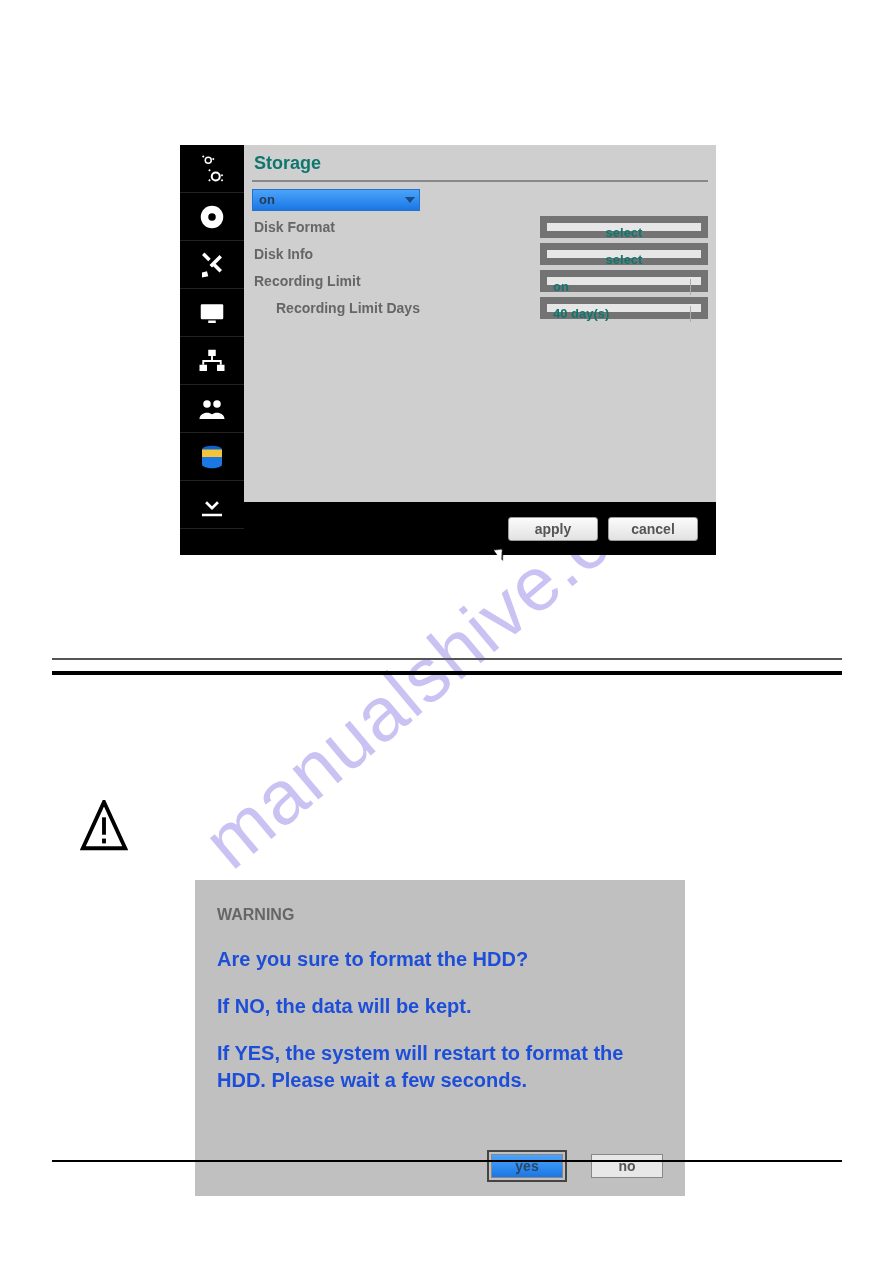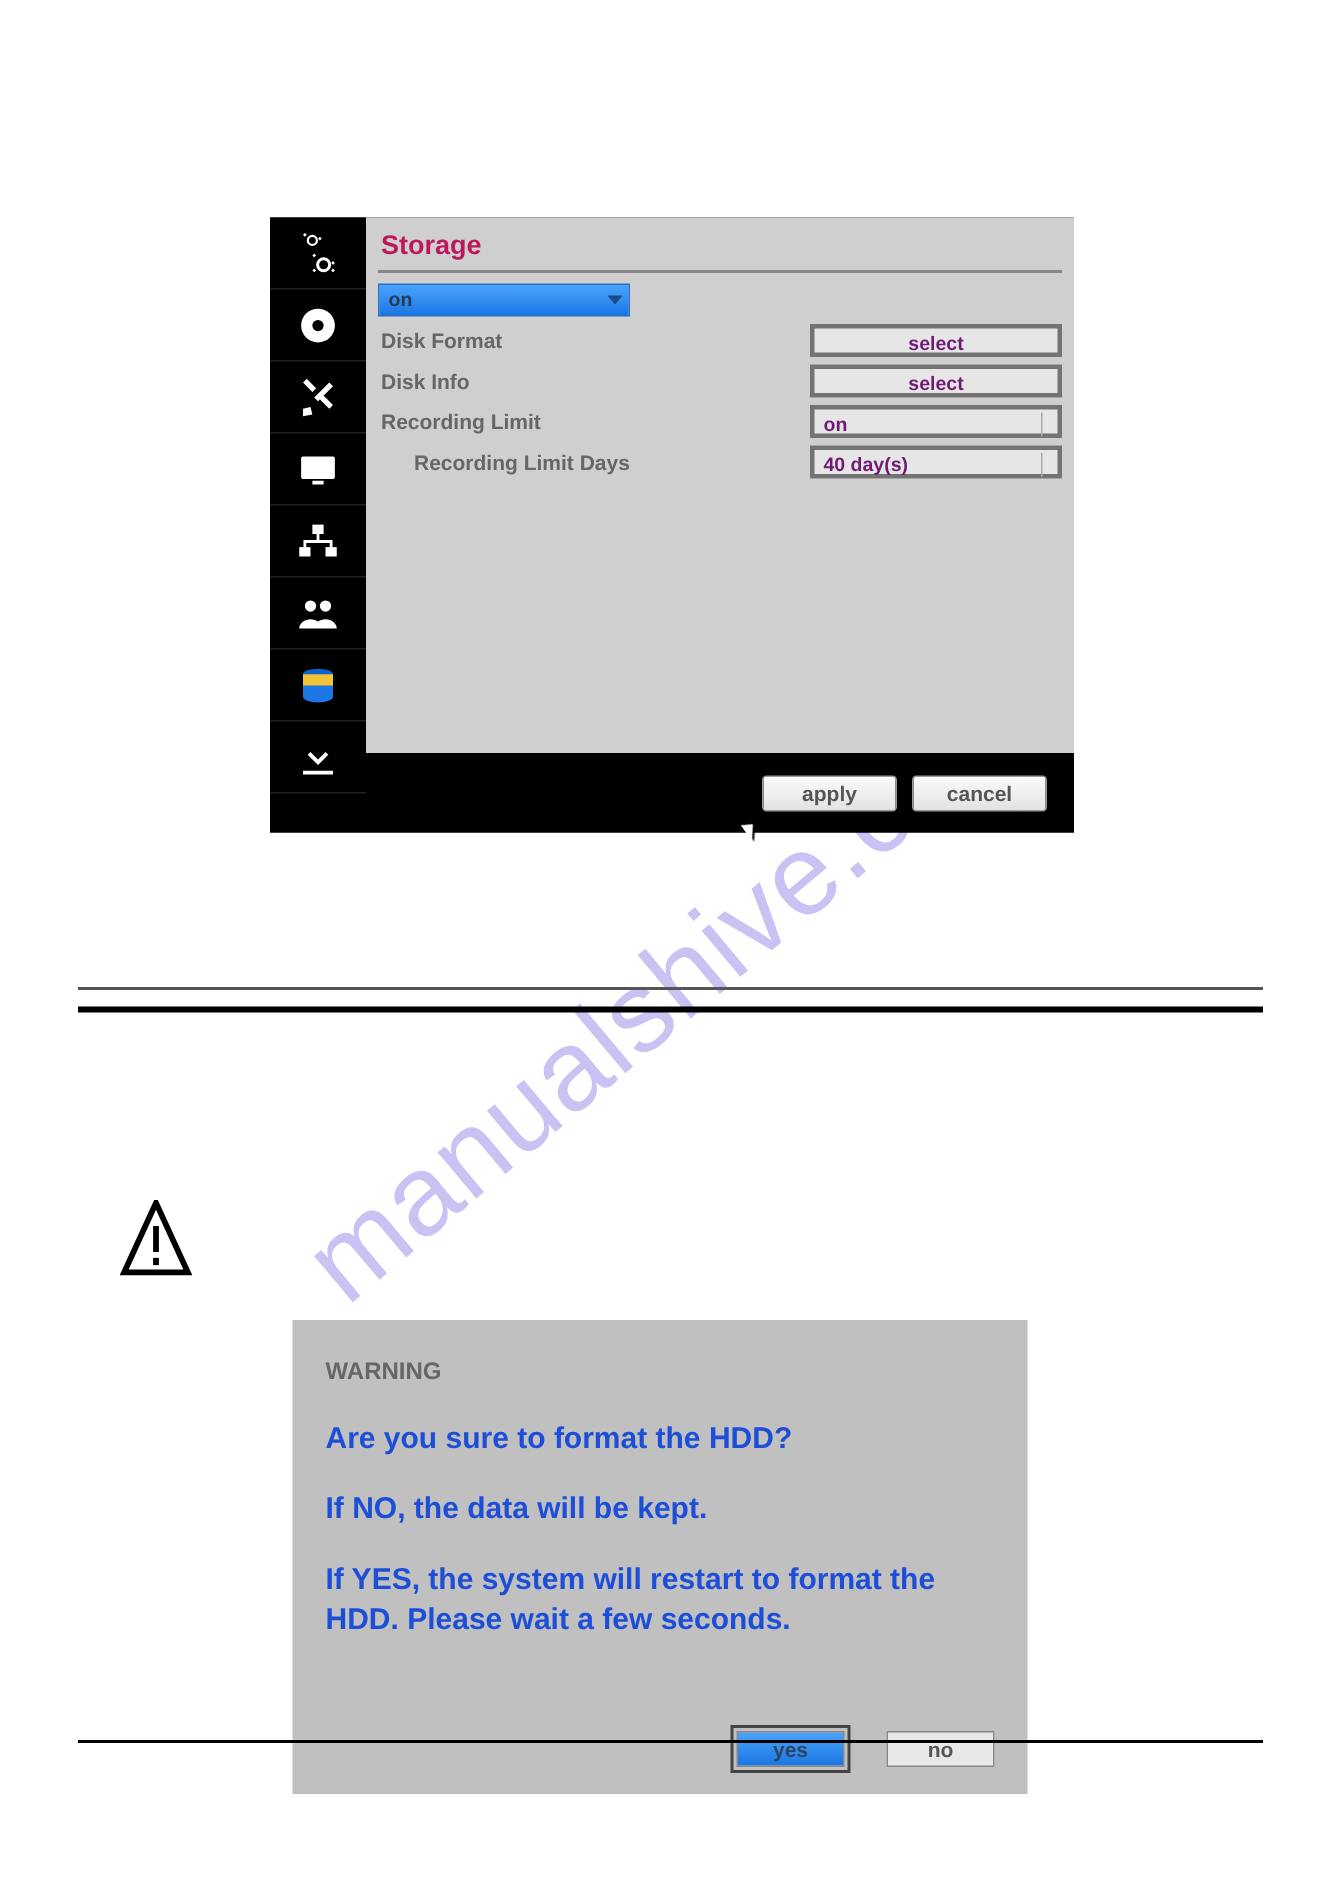--- a/index.html
+++ b/index.html
@@ -29,34 +29,34 @@
   .sidebar-item.active .db-icon .db-top { fill:#0b62d1; }
   .icon-svg { width: 30px; height: 30px; fill: #fff; }
   .content-wrap { flex: 1; display: flex; flex-direction: column; }
   .content {
     flex: 1;
     background: #cfcfcf;
     padding: 6px 8px 4px 8px;
     position: relative;
   }
   .panel-title {
-    font-weight: bold; color: #be185d;
+    font-weight: bold; color: #0f766e;
     font-size: 18px;
     padding: 2px 0 6px 2px;
     border-bottom: 2px solid #888;
     margin-bottom: 6px;
   }
   .row { display: flex; align-items: center; margin-bottom: 3px; height: 24px; }
   .row-label { flex: 1; color: #666; font-weight: bold; font-size: 14px; padding-left: 2px; }
   .row-label.indent { padding-left: 24px; }
   .field-box {
     width: 168px; height: 22px;
     background: #e6e6e6;
-    border: 3px solid #737373;
-    font-size: 13px; font-weight: bold; color: #701a75;
+    border: 7px solid #737373;
+    font-size: 13px; font-weight: bold; color: #0f766e;
     padding: 2px 6px;
     position: relative;
   }
   .field-box.dropdown .arrow {
     position: absolute; right: 4px; top: 7px;
     width: 0; height: 0;
     border-left: 5px solid transparent;
     border-right: 5px solid transparent;
     border-top: 6px solid #888;
   }

